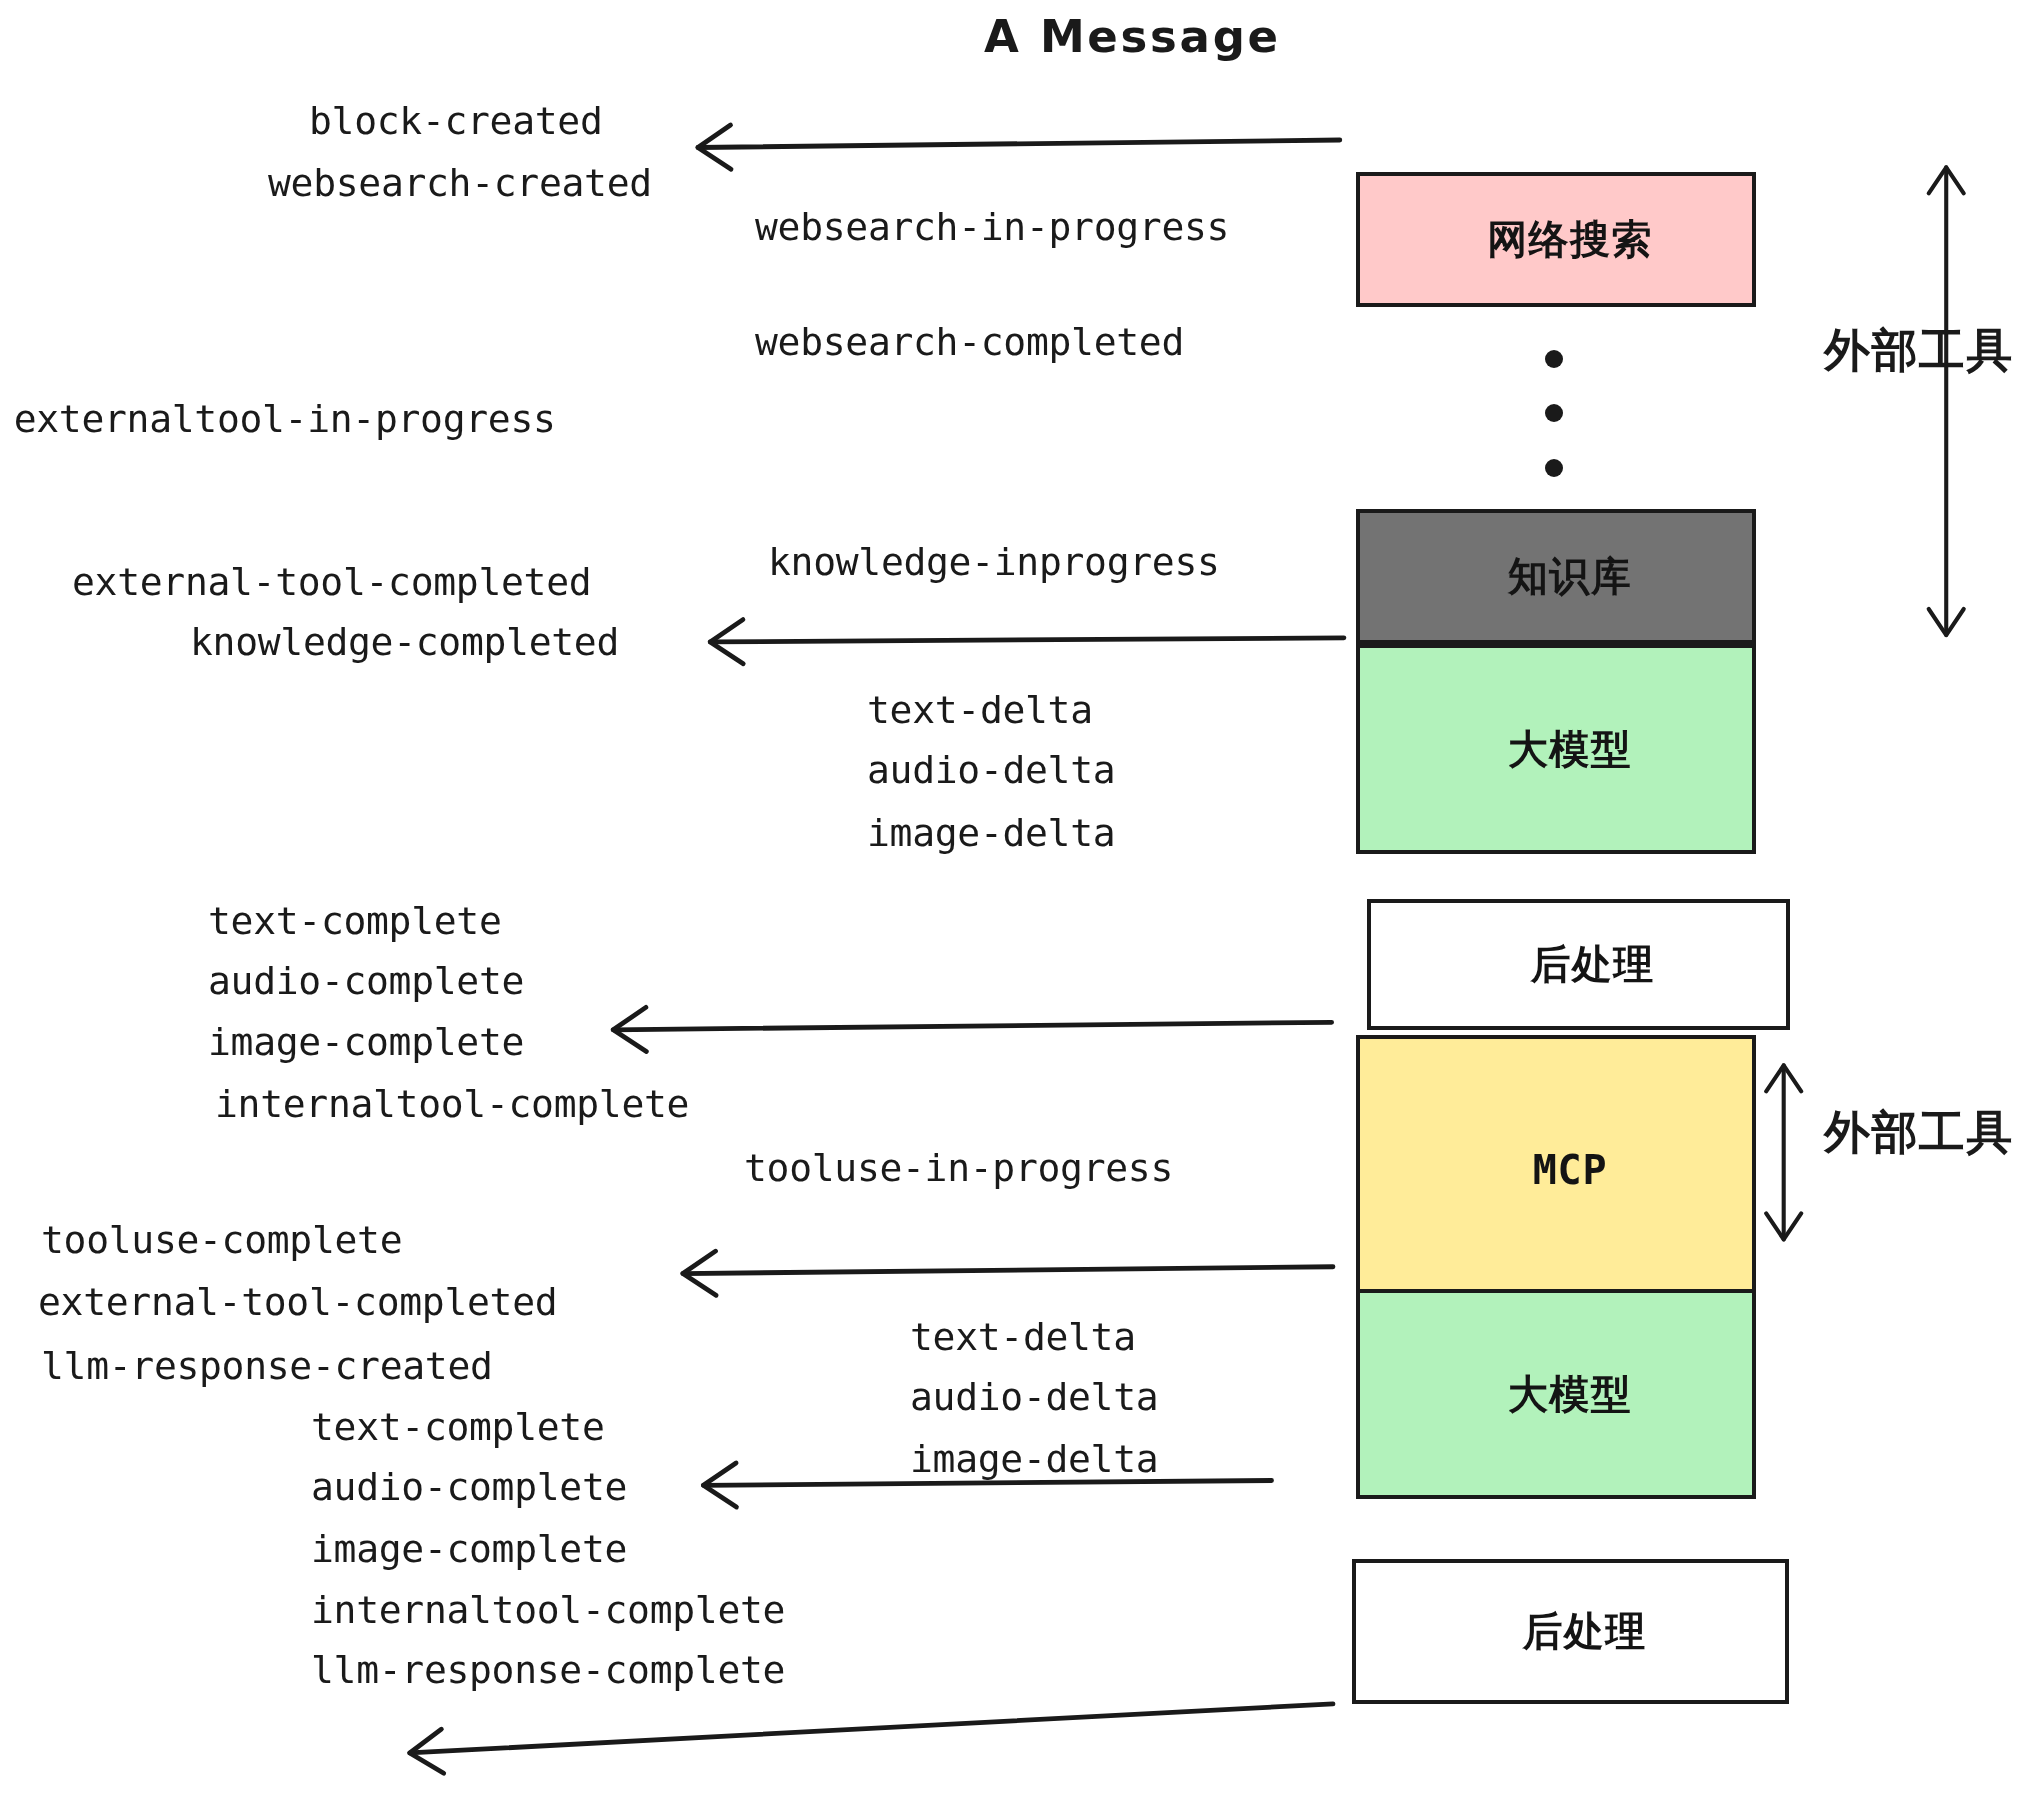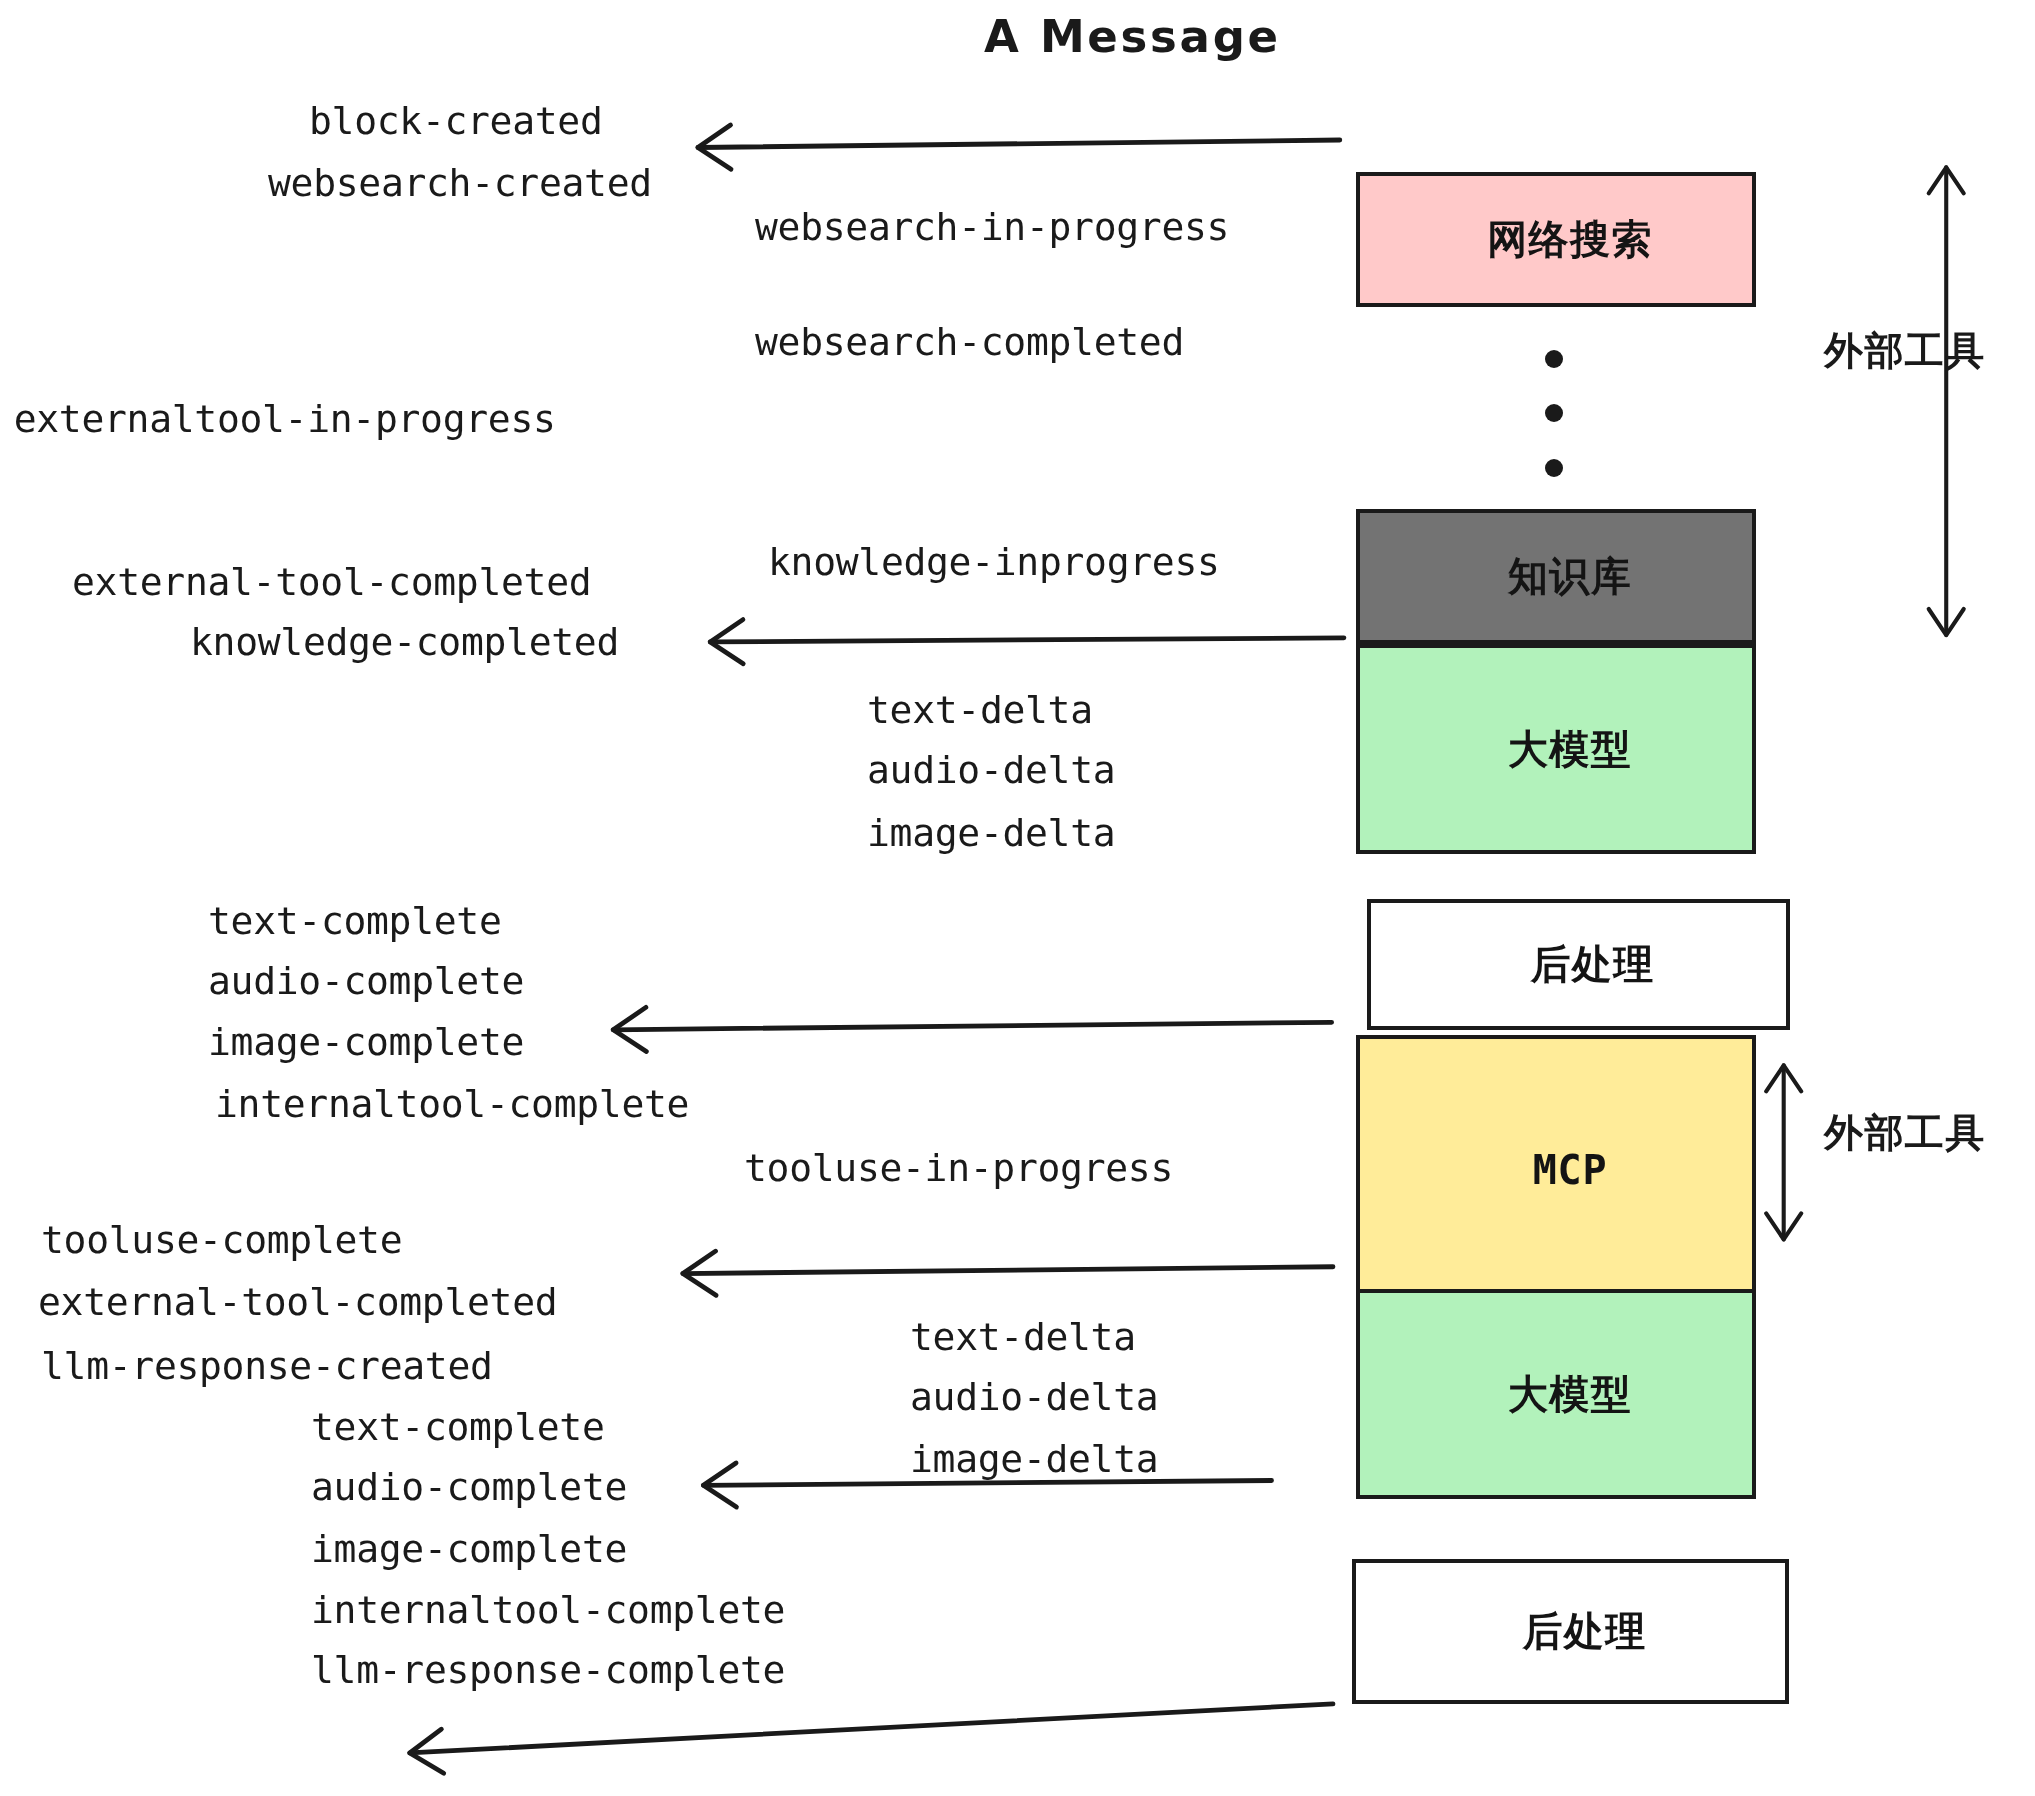--- a/index.html
+++ b/index.html
@@ -28,22 +28,22 @@
     font-size: 38px;
     font-weight: 500;
   }
   .title {
     font-size: 45px;
     font-family: "DejaVu Sans", sans-serif;
     font-weight: 600;
     letter-spacing: 2.7px;
   }
   .cjk {
-    font-family: Liberation Sans, sans-serif;
-    font-size: 39px;
+    font-family: Liberation Mono, monospace;
+    font-size: 46px;
     font-weight: 600;
     letter-spacing: 1.4px;
   }
   .node {
     position: absolute;
     box-sizing: border-box;
     border: 4.1px solid #1a1a1a;
     display: flex;
     align-items: center;
     justify-content: center;

